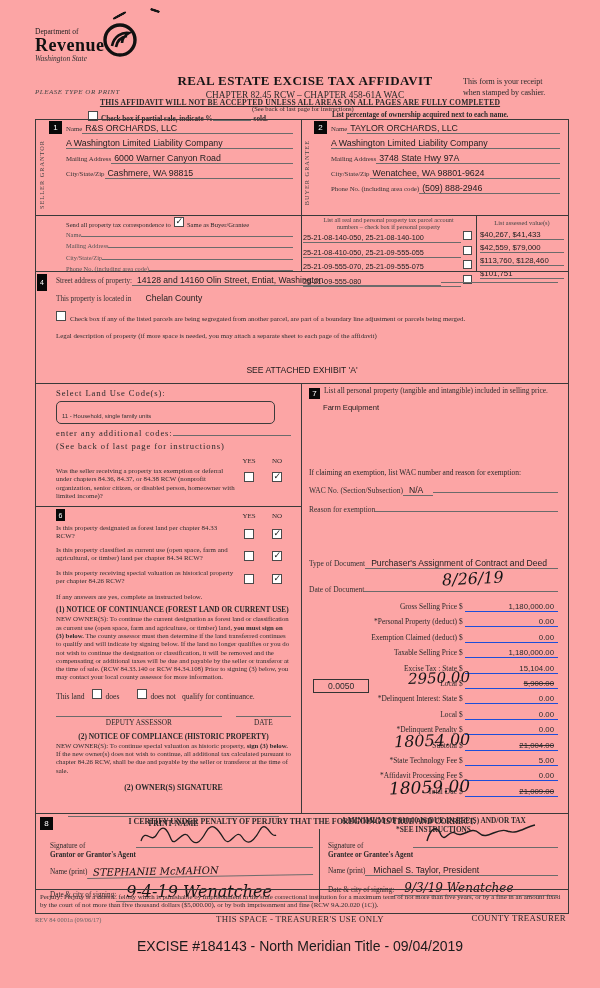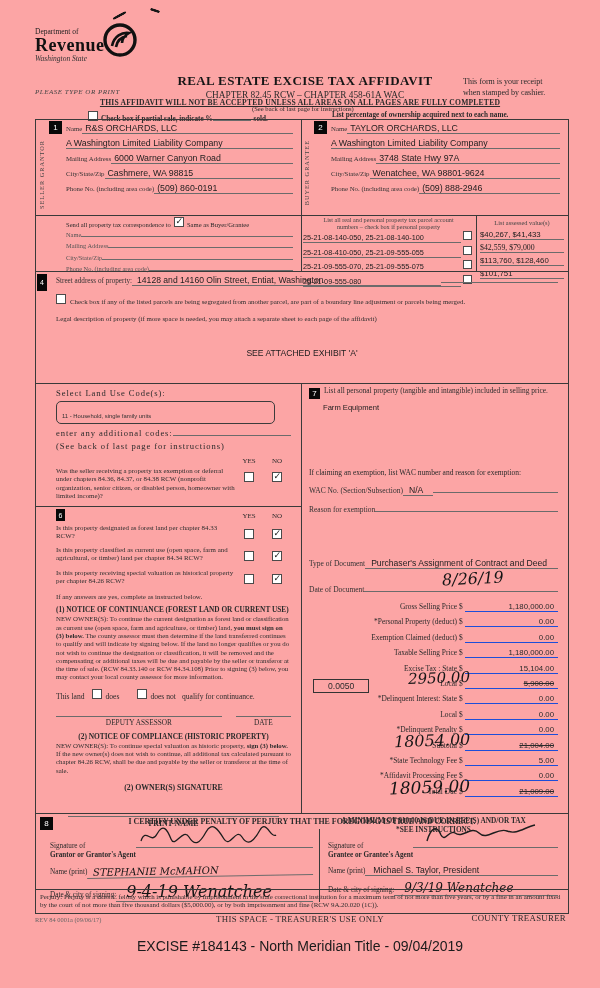--- a/index.html
+++ b/index.html
@@ -84,24 +84,20 @@
             <span class="fill ul typed" style="font-size:8.8px;">A Washington Limited Liability Company</span>
           </div>
         <div class="fl" style="margin-top:4px;">
             <span class="lbl">Mailing Address</span>
             <span class="fill ul typed" style="font-size:8.8px;padding-left:3px;">6000 Warner Canyon Road</span>
           </div>
         <div class="fl" style="margin-top:4px;">
             <span class="lbl">City/State/Zip</span>
             <span class="fill ul typed" style="font-size:8.8px;padding-left:3px;">Cashmere, WA  98815</span>
           </div>
-        <div class="fl" style="margin-top:4px;">
-            <span class="lbl">Phone No. (including area code)</span>
-            <span class="fill ul typed" style="font-size:8.8px;padding-left:3px;">(509) 860-0191</span>
-          </div>
       </div>
     </div>
     <div class="abs" style="left:265px;top:0;width:267px;height:95px;">
       <div class="secnum abs" style="left:13px;top:1px;">2</div>
       <div class="sidelabel" style="left:2px;top:20px;">
         <span>BUYER</span>&nbsp;<span>GRANTEE</span>
       </div>
       <div style="padding:2px 8px 0 30px;">
         <div class="fl" style="margin-top:1px;">
             <span class="lbl">Name</span>
@@ -172,37 +168,41 @@
           <span class="fill ul typed" style="font-size:7.3px;">25-21-09-555-080</span>
           <span class="cb" style="width:7px;height:7px;margin-left:2px;"></span>
         </div>
     </div>
     <div class="abs" style="left:440px;top:95px;width:92px;height:56px;">
       <div class="c" style="font-size:6.4px;padding-top:4px;color:#444;">List assessed value(s)</div>
       <div class="fl" style="margin:3.5px 4px 0 4px;">
           <span class="fill ul typed" style="font-size:7.8px;">$40,267, $41,433</span>
         </div>
       <div class="fl" style="margin:3px 4px 0 4px;">
-          <span class="fill ul typed" style="font-size:7.8px;font-family:Liberation Serif, serif;">$42,559, $79,000</span>
+          <span class="fill ul typed" style="font-size:7.8px;">$42,559, $79,000</span>
         </div>
       <div class="fl" style="margin:3px 4px 0 4px;">
           <span class="fill ul typed" style="font-size:7.8px;">$113,760, $128,460</span>
         </div>
       <div class="fl" style="margin:3px 4px 0 4px;">
           <span class="fill ul typed" style="font-size:7.8px;">$101,751</span>
         </div>
     </div>
 
     <div class="hline" style="top:151px;"></div>
     <div class="abs" style="left:0;top:151px;width:532px;height:112px;">
       <div class="abs" style="left:1px;top:3px;width:10px;height:17px;background:#080808;color:#fff;font-size:7px;font-family:'Liberation Sans',sans-serif;display:flex;align-items:center;justify-content:center;">4</div>
       <div class="fl" style="margin:4px 10px 0 20px;justify-content:flex-end;">
         <span class="lbl" style="font-size:7.2px;">Street address of property:</span>
         <span class="fill ul typed" style="font-size:8.6px;padding-left:5px;max-width:330px;">14128 and 14160 Olin Street, Entiat, Washington</span>
         <span class="fill ul"></span>
+      </div>
+      <div class="fl" style="margin:7px 10px 0 20px;">
+        <span class="lbl" style="font-size:7.2px;">This property is located in</span>
+        <span class="typed" style="font-size:8.6px;padding-left:14px;">Chelan County</span>
       </div>
       <div class="fl" style="margin:8px 10px 0 20px;">
         <span class="cb"></span>
         <span class="qtext" style="margin-left:4px;">Check box if any of the listed parcels are being segregated from another parcel, are part of a boundary line adjustment or parcels being merged.</span>
       </div>
       <div class="qtext" style="margin:9px 10px 0 20px;">Legal description of property (if more space is needed, you may attach a separate sheet to each page of the affidavit)</div>
       <div class="c typed" style="margin-top:24px;font-size:8.6px;">SEE ATTACHED EXHIBIT 'A'</div>
     </div>
 
     <div class="hline" style="top:263px;"></div>

